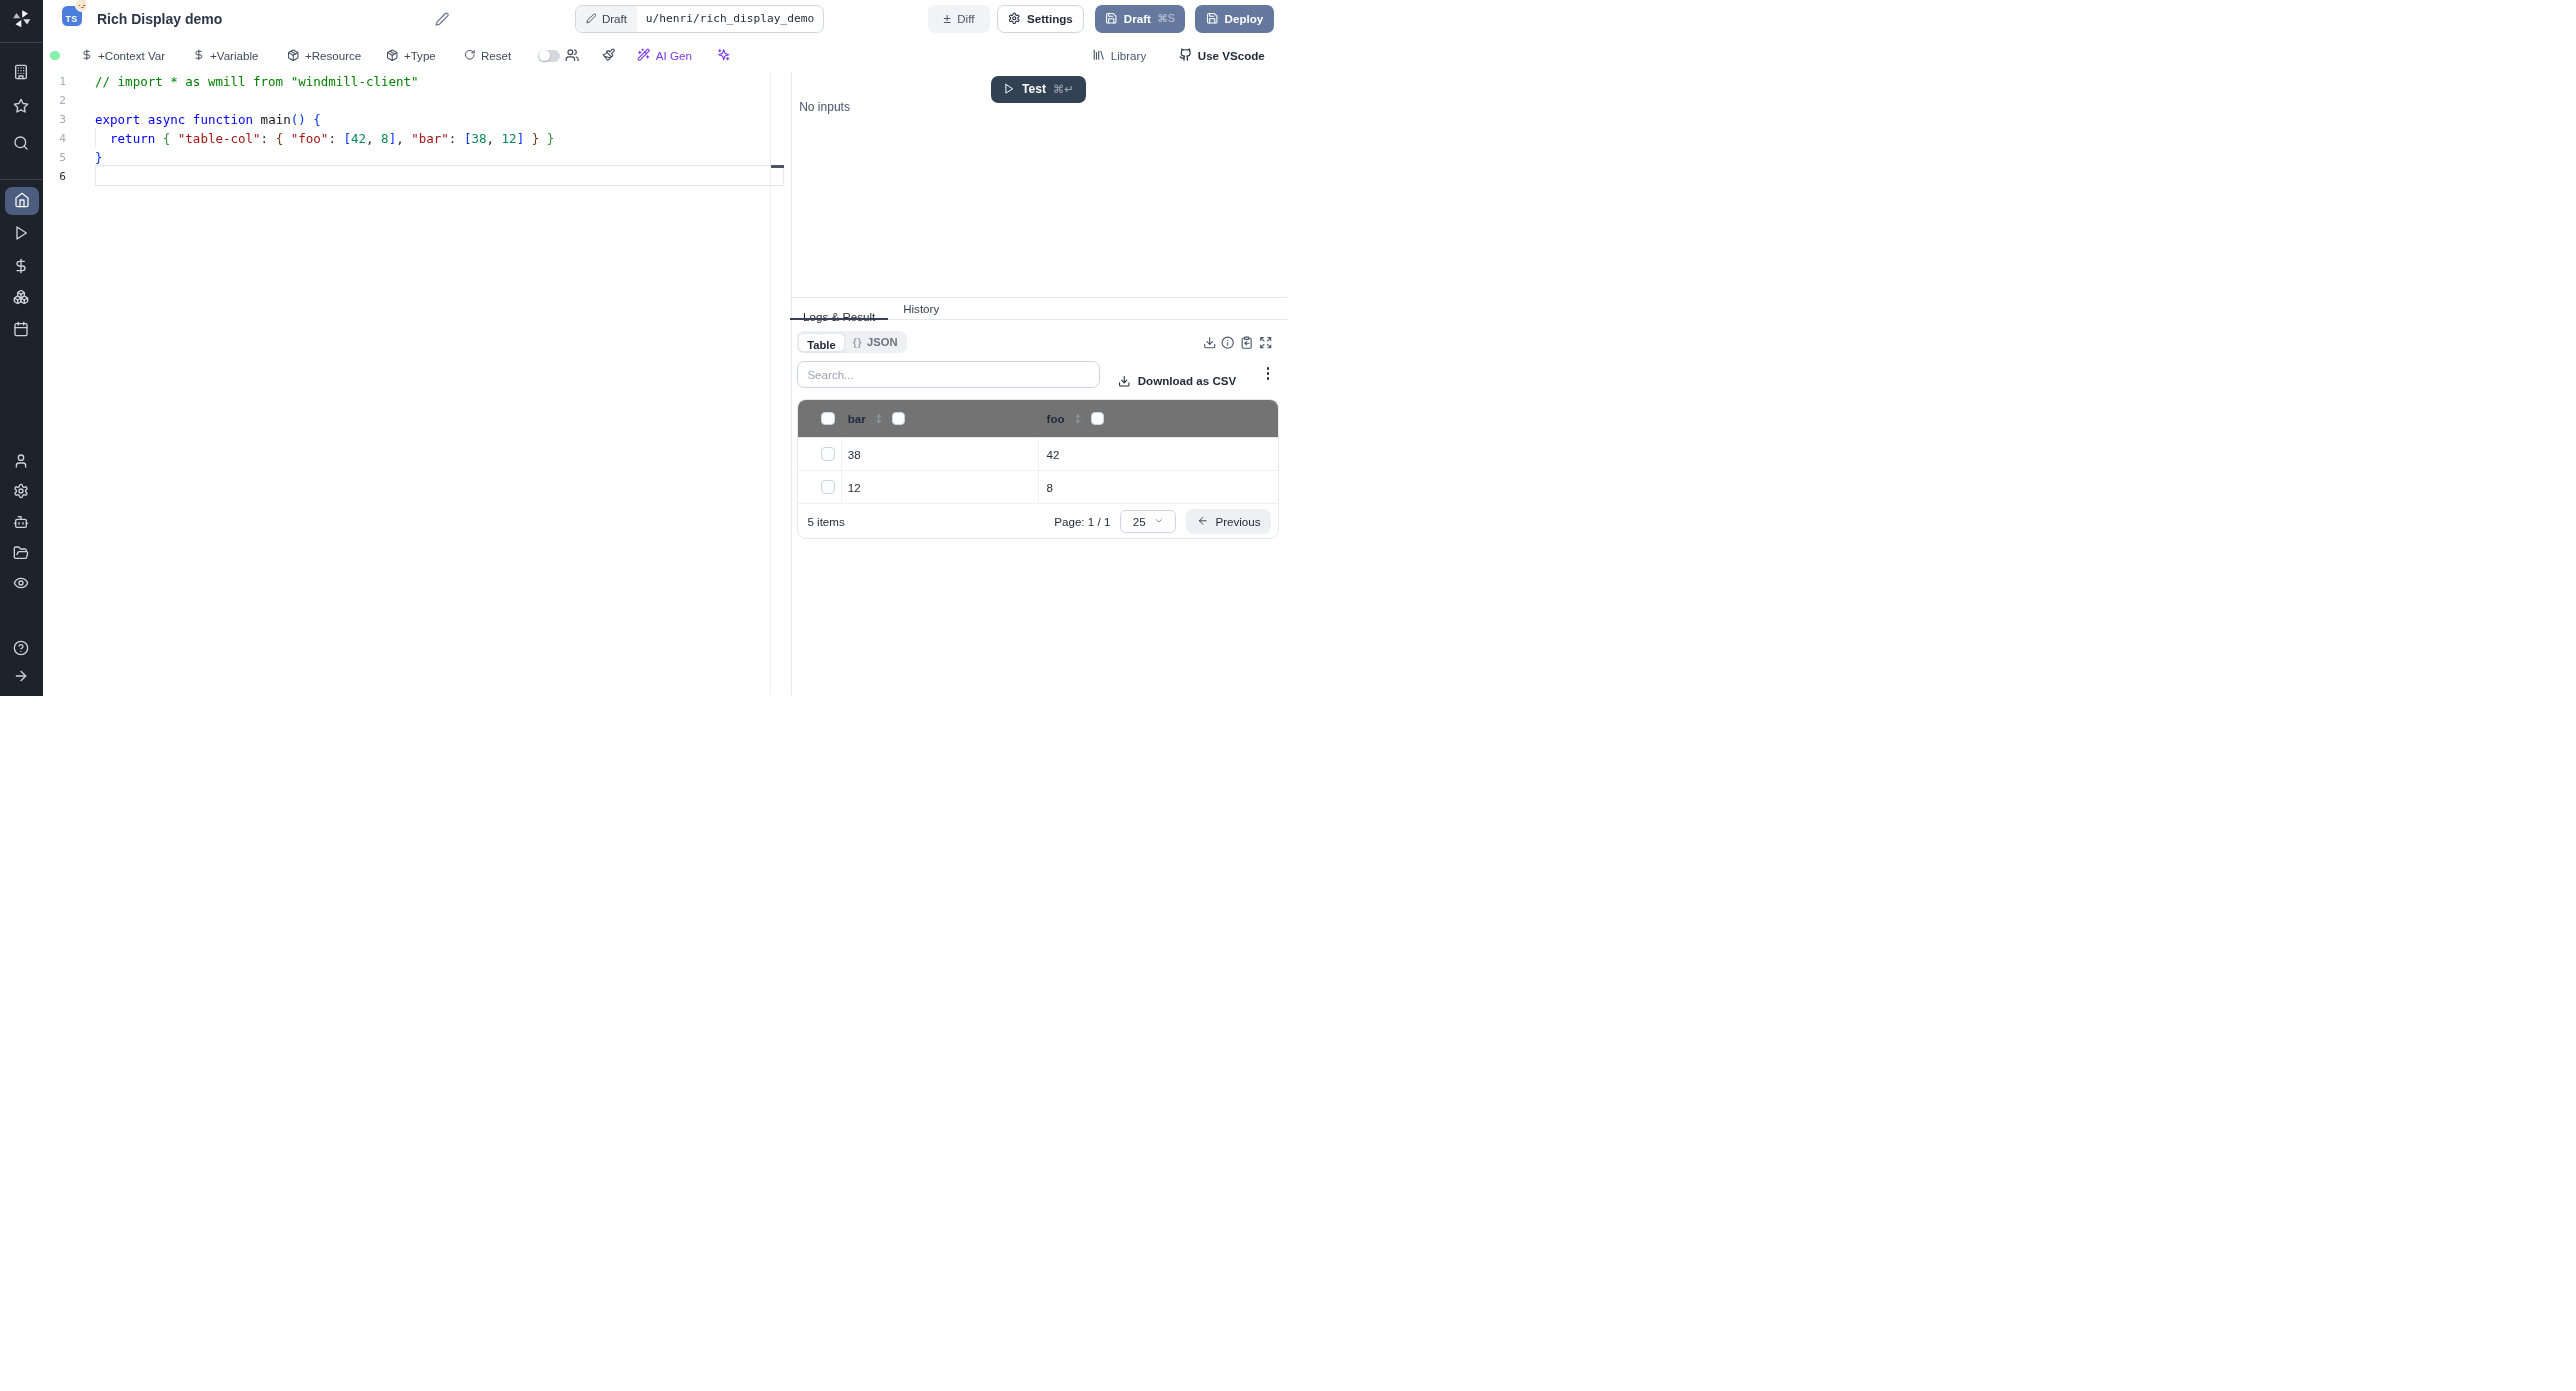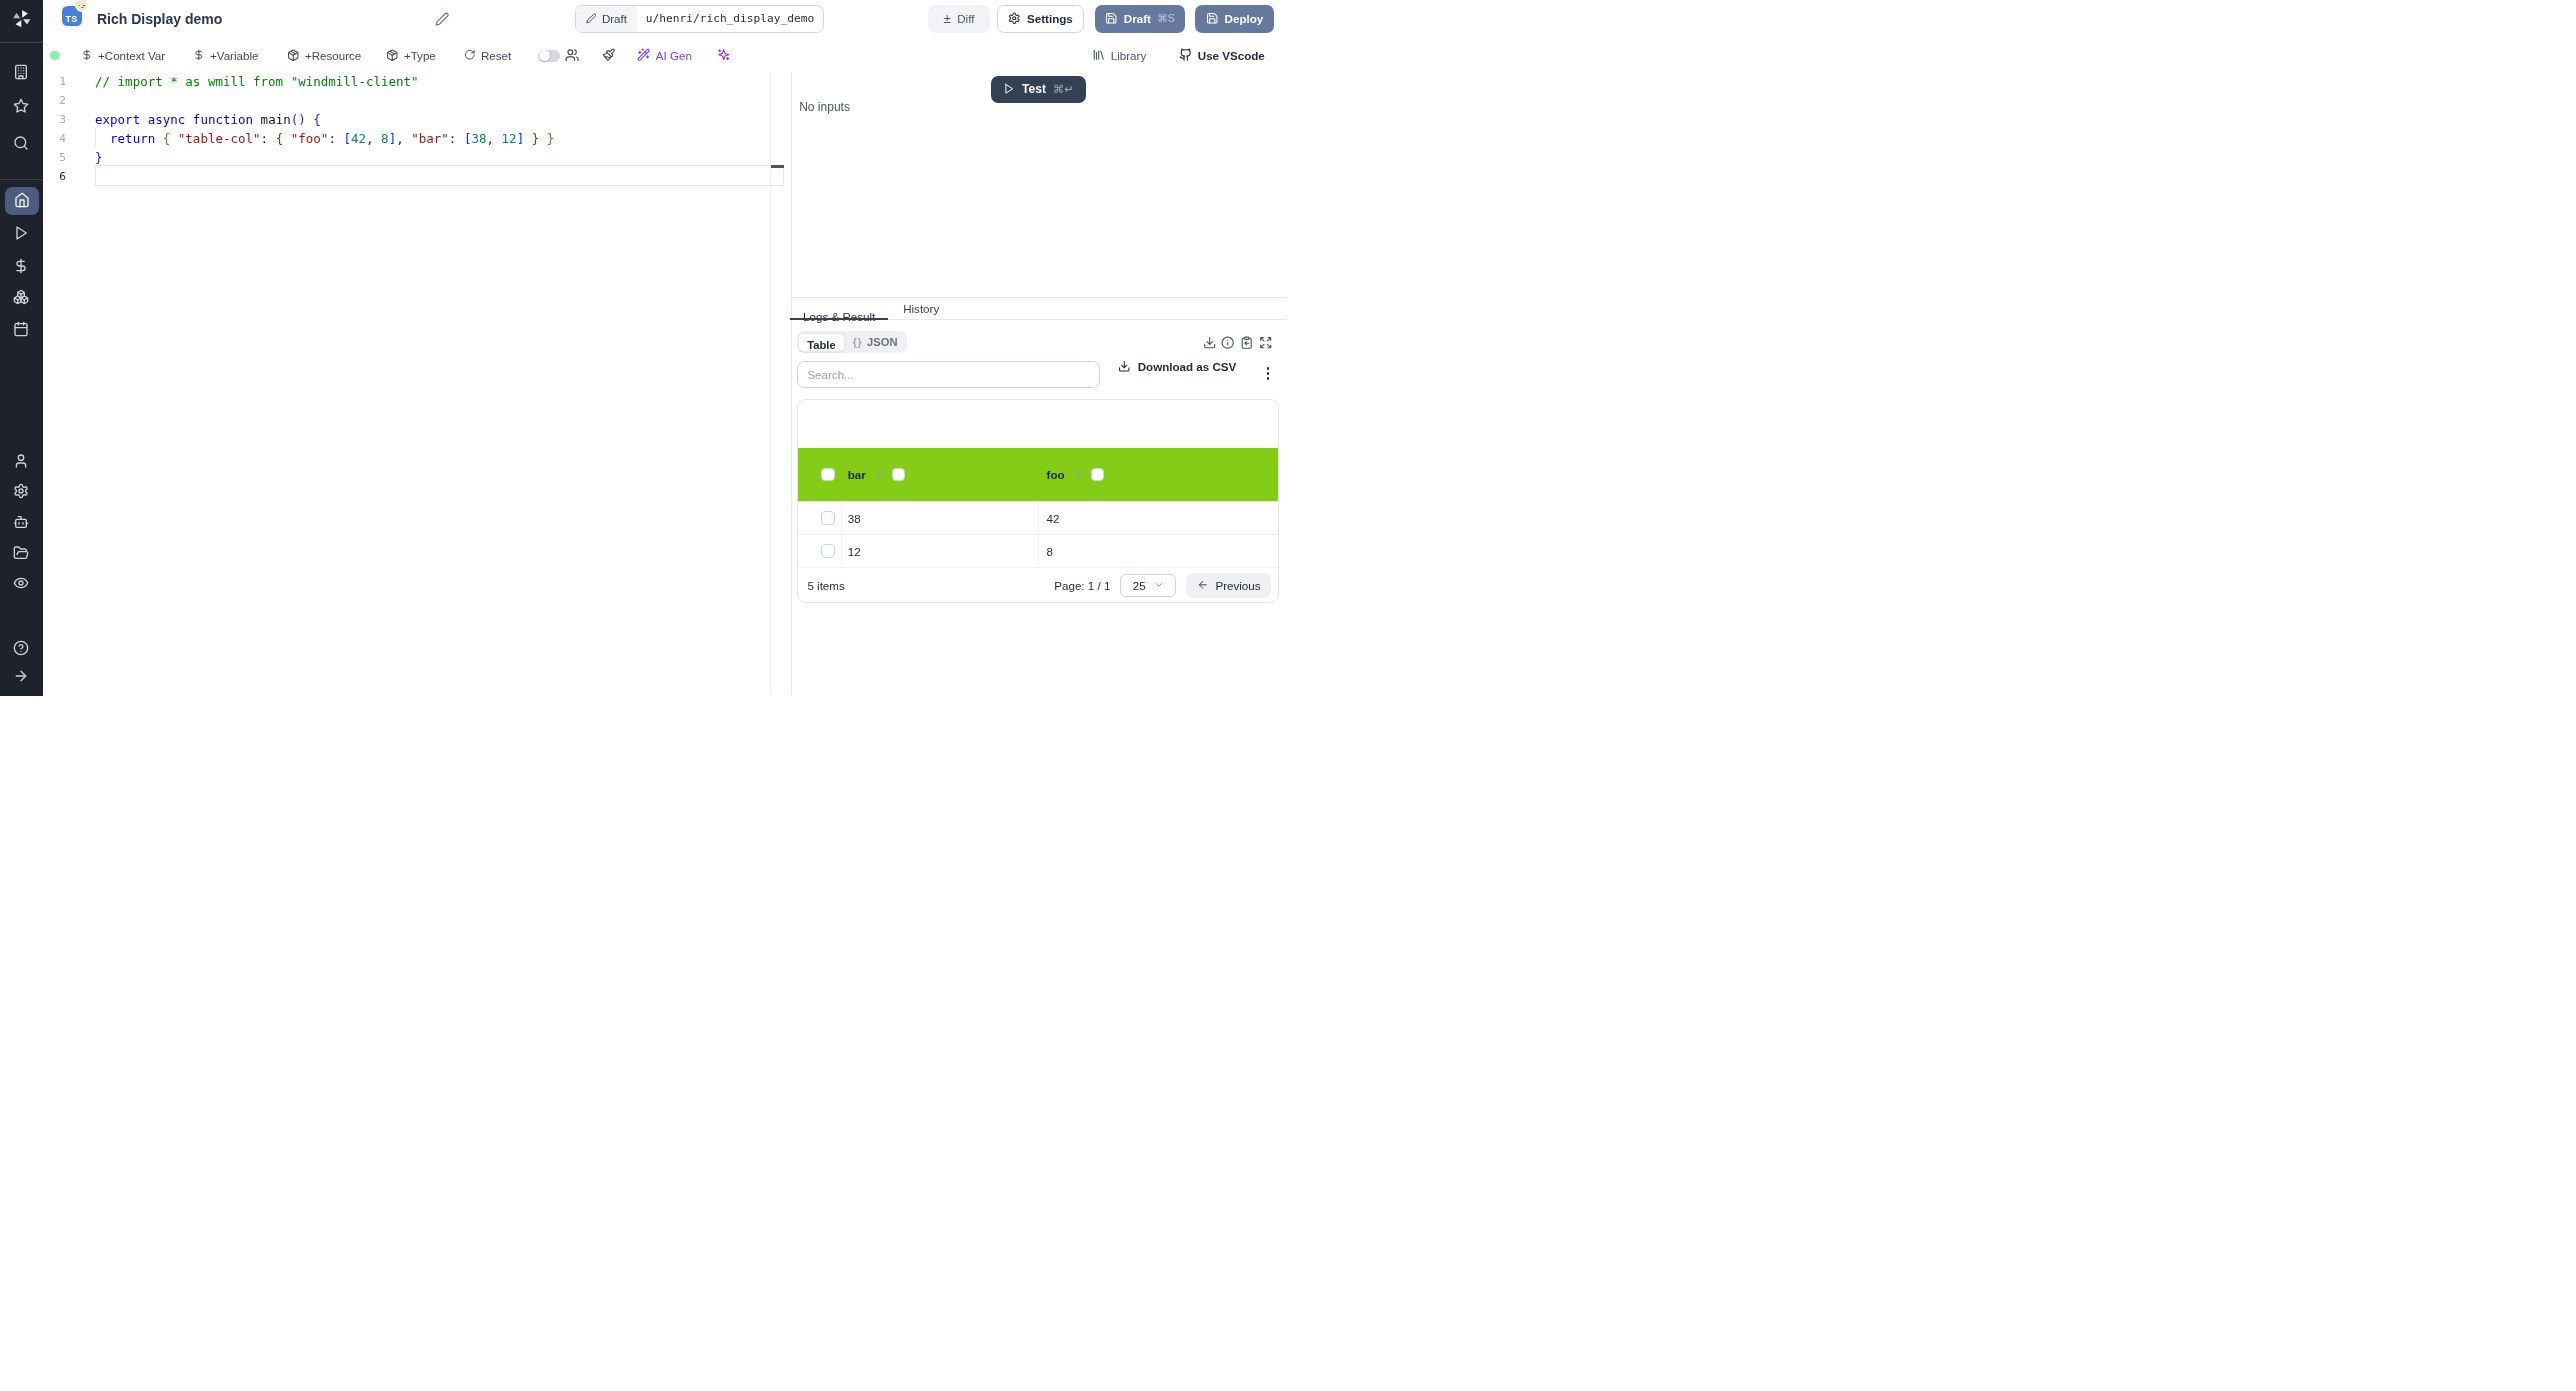--- a/index.html
+++ b/index.html
@@ -77,28 +77,28 @@
   #seg { position:absolute; left:4.5px; top:259px; height:22.4px; display:flex; align-items:center; background:#eef0f3; border-radius:7.2px; padding:1.8px; }
   .seg-opt { display:flex; align-items:center; gap:4.5px; height:19px; padding:0 8px; border-radius:5.4px; font-size:11.2px; font-weight:600; cursor:pointer; }
   #seg-table { background:#fff; border:0.9px solid #e2e8f0; box-shadow:0 0.9px 1.8px rgba(0,0,0,.06); color:#1f2937;flex-direction:column; }
   #seg-json { color:#6b7280; }
   #seg-json .br { color:#9ca3af; font-size:10.3px; font-weight:700; letter-spacing:0.9px; }
 
   .ricon { position:absolute; top:264px; width:13.4px; height:13.4px; color:#475569; cursor:pointer; }
 
   #search { position:absolute; left:5.4px; top:289px; width:303px; height:27px; border:0.9px solid #cbd5e1; border-radius:7.2px; padding:0 9px; font-size:11.6px; color:#1f2937; font-family:"Liberation Sans",sans-serif; outline:none; background:#fff; }
   #search::placeholder { color:#9aa3af; }
-  #csv-btn { position:absolute; left:326px; top:288px; height:27px; display:flex; align-items:flex-start; gap:7.2px; font-size:11.6px; font-weight:600; color:#1f2937; cursor:pointer; }
+  #csv-btn { position:absolute; left:326px; top:288px; height:27px; display:flex; align-items:flex-end; gap:7.2px; font-size:11.6px; font-weight:600; color:#1f2937; cursor:pointer; }
   #kebab { position:absolute; left:469px; top:288px; width:14.3px; height:27px; display:flex; flex-direction:column; align-items:center; justify-content:center; gap:2.2px; cursor:pointer; }
   #kebab i { width:2.7px; height:2.7px; border-radius:50%; background:#1f2937; }
 
   
   #rtable { position:absolute; left:5.4px; top:327px; width:482px; border:0.9px solid #e5e7eb; border-radius:9px; overflow:hidden; background:#fff; }
   .cbx { width:13.4px; height:13.4px; border:1.2px solid #cbd5e1; border-radius:4px; background:#fcfdfe; flex:none; cursor:pointer; }
-  #thead { height:54px; background:#84cc16; display:flex; align-items:center; border-bottom:0.9px solid #e5e7eb;margin-top:48px; }
+  #thead { height:38px; background:#737373; display:flex; align-items:center; border-bottom:0.9px solid #e5e7eb; }
   .col1 { width:44px; flex:none; display:flex; align-items:center; }
   .col1 .cbx { margin-left:23px; }
   .col2 { width:197px; flex:none; display:flex; align-items:center; gap:7.2px; }
   .col3 { flex:1; display:flex; align-items:center; gap:7.2px; }
   #thead .hlabel { font-size:11.6px; font-weight:700; color:#1e293b; }
   #thead .col2 .hlabel { margin-left:5.4px; }
   #thead .col3 .hlabel { margin-left:7.2px; }
   .sort-ic { width:11.6px; height:11.6px; color:#94a3b8; cursor:pointer; }
   .trow { height:33px; display:flex; align-items:center; border-bottom:0.9px solid #eef0f2; font-size:11.6px; color:#1f2937; }
   .trow .col1 { height:100%; border-right:0.9px solid #eef0f2; }

